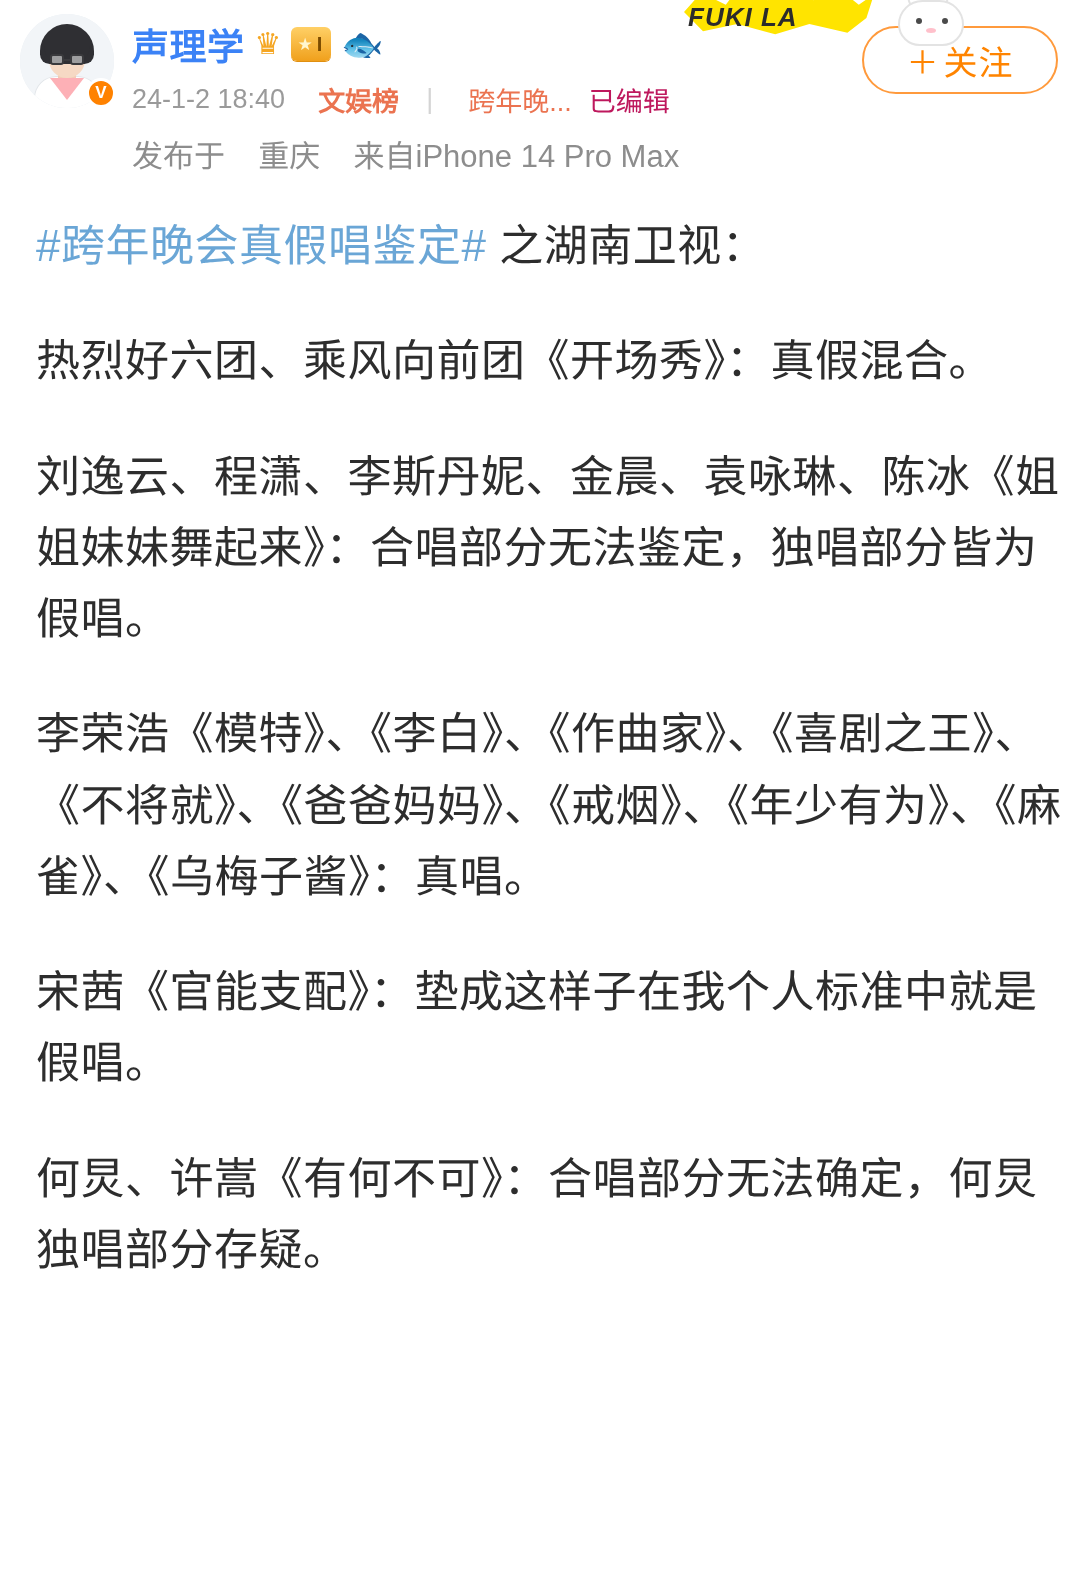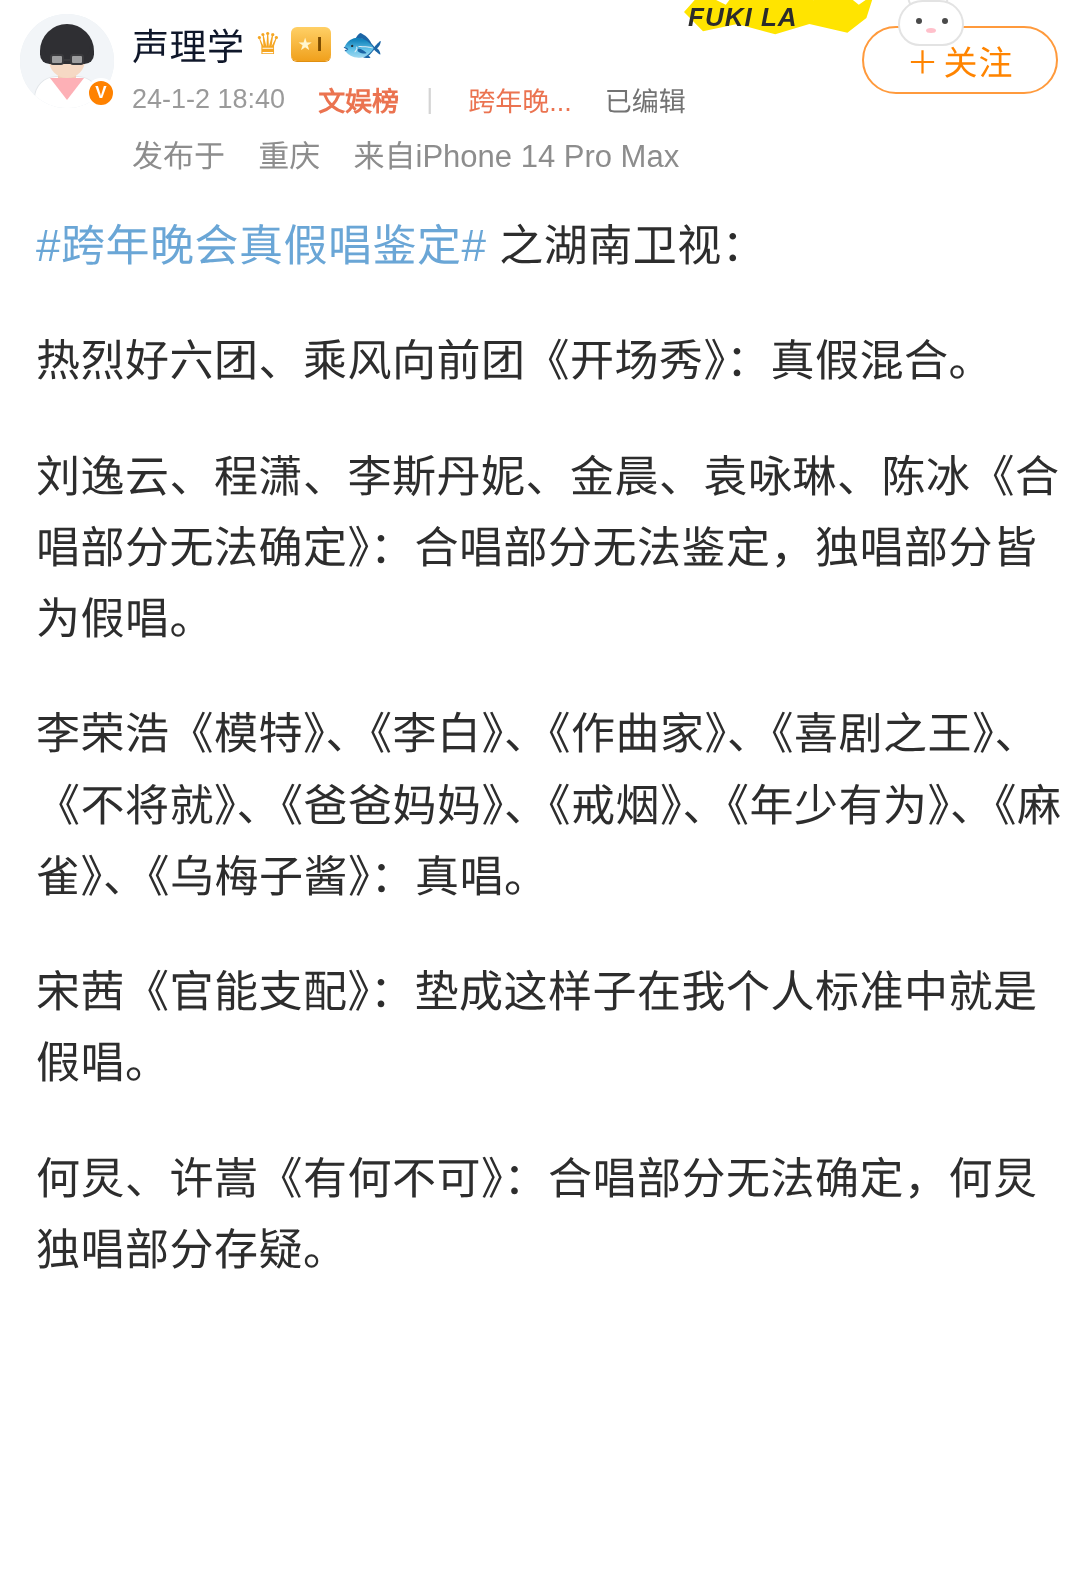--- a/index.html
+++ b/index.html
@@ -125,22 +125,22 @@
     padding-top: 6px;
   }
   .name-row {
     display: flex;
     align-items: center;
     gap: 10px;
     height: 48px;
   }
   .user-name {
     font-size: 37px;
-    color: #0f172a;
-    font-weight: 400;
+    color: #3b82f6;
+    font-weight: 700;
     letter-spacing: 0.5px;
   }
   .crown-icon {
     font-size: 30px;
     line-height: 1;
     color: #f5a623;
   }
   .level-badge {
     display: inline-flex;
     align-items: center;
@@ -174,22 +174,21 @@
     color: #eb7350;
     font-weight: bold;
     margin-left: 16px;
   }
   .divider-pipe {
     color: #d4d4d4;
     margin: 0 10px;
   }
   .tag-red.secondary { margin-left: 8px; font-weight: normal; }
   .edited {
-    margin-left: 16px;
-    color: #737373;
+    color: #be185d;
   }
   .source-row {
     margin-top: 12px;
     font-size: 31px;
     color: #8d8d8d;
   }
   .source-row .sep { display: inline-block; width: 16px; }
 
   
   .follow-btn {
@@ -360,17 +359,17 @@
       <div class="cheek"></div>
     </div>
   </div>
 </div>
 
 <div class="post-body">
   <p class="first-para">
     <span class="topic-link">#跨年晚会真假唱鉴定#</span><span> 之湖南卫视：</span>
   </p>
   <p>热烈好六团、乘风向前团《开场秀》：真假混合。</p>
-  <p>刘逸云、程潇、李斯丹妮、金晨、袁咏琳、陈冰《合唱部分无法确定》：合唱部分无法鉴定，独唱部分皆为假唱。</p>
+  <p>刘逸云、程潇、李斯丹妮、金晨、袁咏琳、陈冰《姐姐妹妹舞起来》：合唱部分无法鉴定，独唱部分皆为假唱。</p>
   <p>李荣浩《模特》、《李白》、《作曲家》、《喜剧之王》、《不将就》、《爸爸妈妈》、《戒烟》、《年少有为》、《麻雀》、《乌梅子酱》：真唱。</p>
   <p>宋茜《官能支配》：垫成这样子在我个人标准中就是假唱。</p>
   <p>何炅、许嵩《有何不可》：合唱部分无法确定，何炅独唱部分存疑。</p>
 </div>
 
 </body></html>

